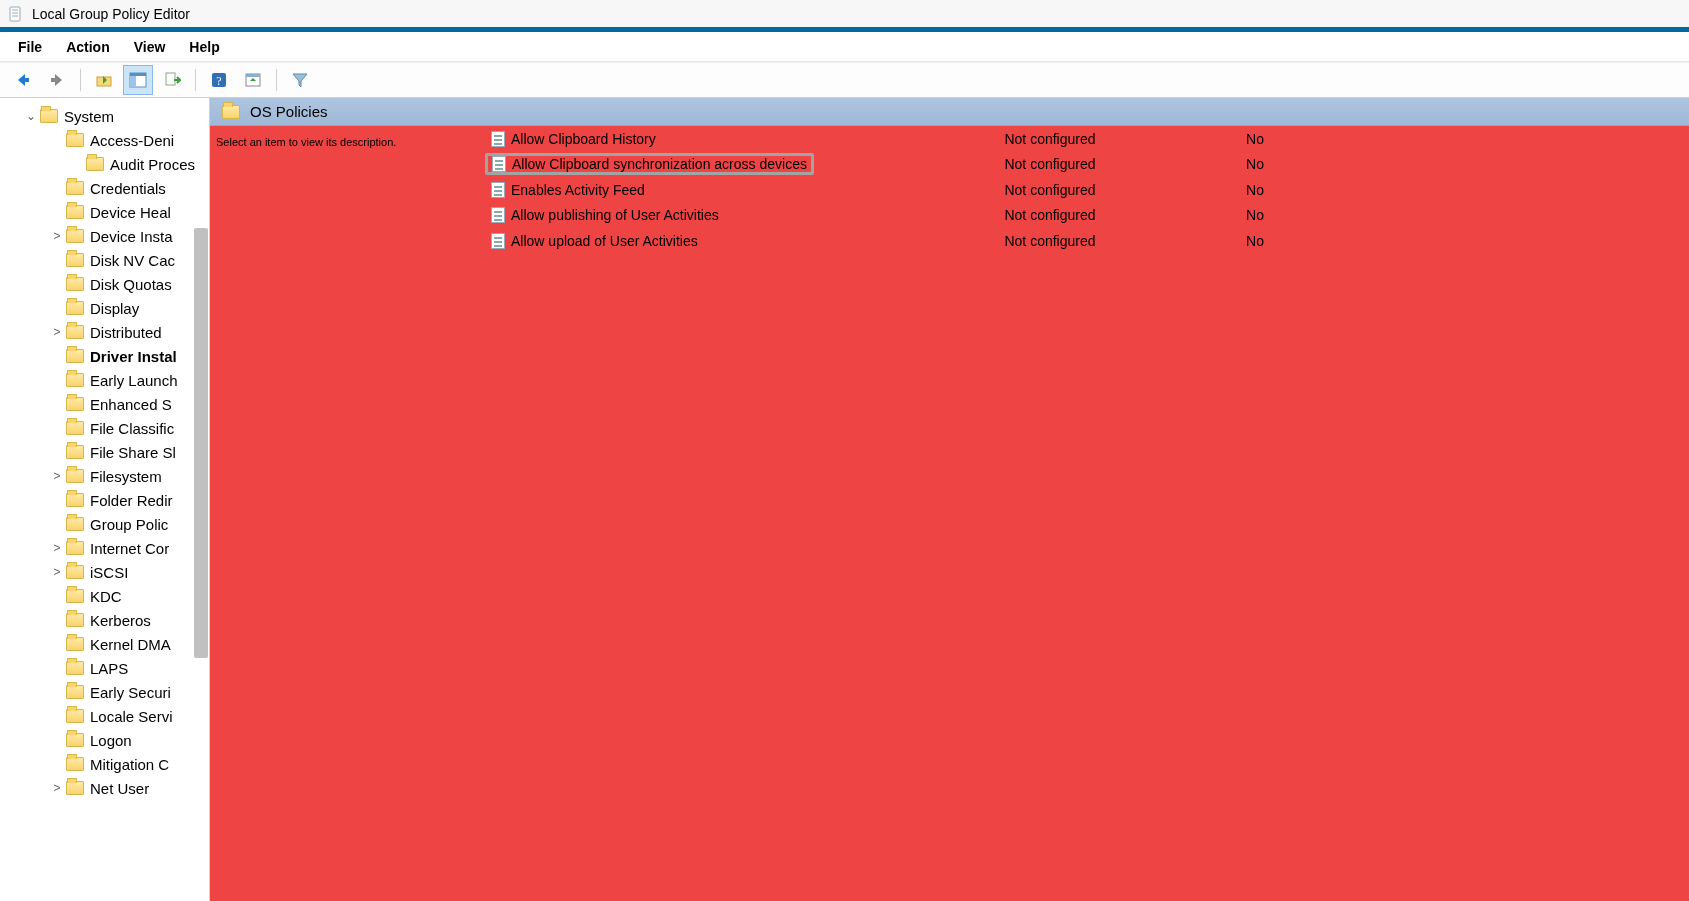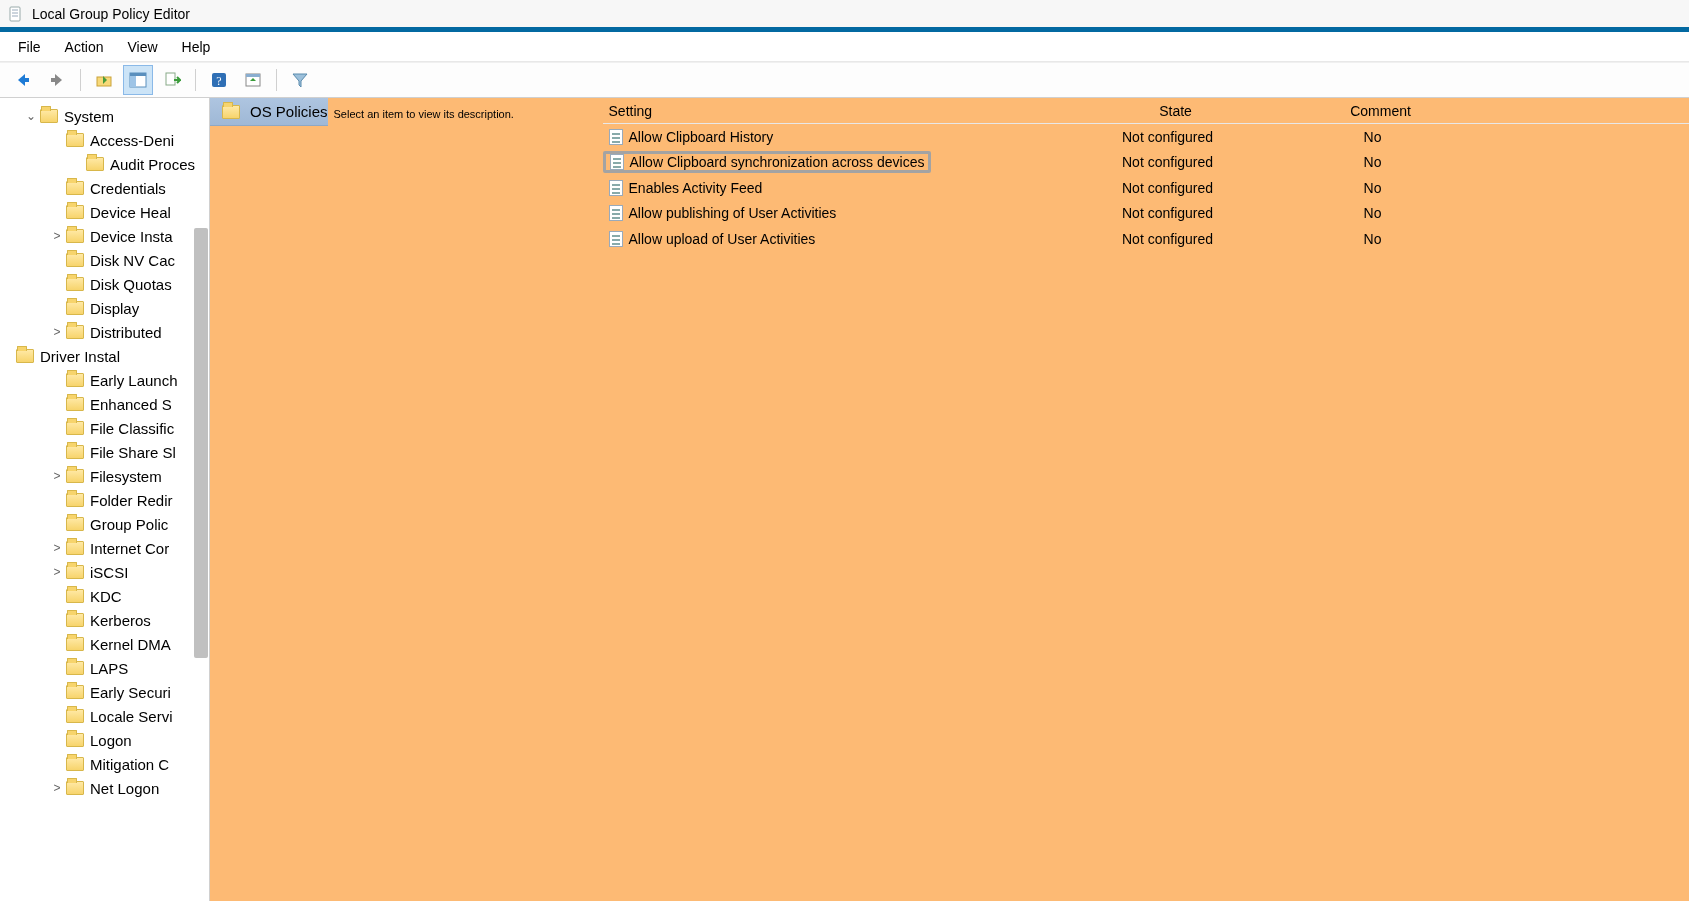--- a/index.html
+++ b/index.html
@@ -1,34 +1,34 @@
 <!DOCTYPE html>
 <html><head>
 <meta charset="utf-8">
 <style>
   * { box-sizing: border-box; margin: 0; padding: 0; }
   body { font-family: "Segoe UI", Tahoma, sans-serif; font-size: 14px; color: #000; background: #fff; width: 1689px; height: 901px; overflow: hidden; }
   .titlebar { height: 32px; display: flex; align-items: center; padding: 0 8px; border-bottom: 5px solid #0369a1; background: #f7f7f7;}
   .titlebar-icon { width: 16px; height: 16px; margin-right: 8px; }
   .menubar { height: 30px; display: flex; align-items: stretch; padding-left: 6px; border-bottom: 1px solid #e8e8e8; background: #fff;}
-  .menu-item { padding: 6px 12px; cursor: default; display:flex; align-items:center;}
+  .menu-item { padding: 6px 12px; cursor: default; display:flex; align-items:center;font-weight:bold;}
   .toolbar { height: 36px; display: flex; align-items: center; padding-left: 6px; border-top: 1px solid #f0f0f0; border-bottom: 1px solid #d0d0d0; background: #fdfdfd;}
   .tb-btn { width: 30px; height: 30px; display:flex; align-items:center; justify-content:center; margin: 0 2px; border:1px solid transparent; }
   .tb-btn.active { background:#cce4f7; border:1px solid #8ab9e8; }
   .tb-sep { width:1px; height:22px; background:#d0d0d0; margin:0 6px; }
   .main-split { display:flex; height: calc(901px - 32px - 30px - 36px); }
   .sidebar { width: 210px; border-right: 1px solid #d0d0d0; position:relative; overflow:hidden; background:#fff;}
   .scroll-thumb { position:absolute; right:1px; top:130px; width:14px; height:430px; background:#c0c0c0; border-radius:2px;}
   .tree { padding-top:6px; font-size:15px; }
   .tree-row { display:flex; align-items:center; height:24px; white-space:nowrap; overflow:hidden; cursor:default;}
   .tw { display:inline-block; width:14px; text-align:center; color:#666; font-size:12px;}
   .folder-icon { width:18px; height:14px; background:linear-gradient(#ffe9a6,#f7d46c); border:1px solid #d8b74a; border-radius:1px; margin:0 6px 0 2px; flex-shrink:0; position:relative;}
   .folder-icon::before{content:""; position:absolute; top:-4px; left:0; width:8px; height:4px; background:#f7d46c; border:1px solid #d8b74a; border-bottom:none; border-radius:1px 1px 0 0;}
   .tree-label { overflow:hidden; text-overflow:clip; white-space:nowrap; }
-  .content { flex:1; display:flex; flex-direction:row; background:#fdba74;}
+  .content { flex:1; display:flex; flex-direction:column; background:#ef4444;}
   .content-header { height:28px; background:linear-gradient(#aec5e0,#9fb8d6); display:flex; align-items:center; padding-left:10px; color:#000; border-bottom:1px solid #8ea8c5;}
   .content-header .folder-icon{ margin-right:10px; }
   .content-body { flex:1; display:flex; }
   .desc-pane { width:275px; padding:10px 10px 0 6px; font-size:11px;}
   .grid-pane { flex:1; }
   .grid-headers { display:flex; height:26px; align-items:center; border-bottom:1px solid #e8e8e8;}
   .col-setting { width:468px; padding-left:6px;}
   .col-state   { width:210px; text-align:center;}
   .col-comment { width:200px; text-align:center;}
   .grid-row { display:flex; height:25.5px; align-items:center; cursor:default;}
@@ -165,21 +165,21 @@
           <div class="tree-row" style="padding-left: 50px;">
             <span class="tw"></span>
             <span class="folder-icon"></span>
             <span class="tree-label">Display</span>
           </div>
           <div class="tree-row" style="padding-left: 50px;">
             <span class="tw">&gt;</span>
             <span class="folder-icon"></span>
             <span class="tree-label">Distributed</span>
           </div>
-          <div class="tree-row" style="">
+          <div class="tree-row" style="padding-left: 50px; font-weight: bold;">
             <span class="tw"></span>
             <span class="folder-icon"></span>
             <span class="tree-label">Driver Instal</span>
           </div>
           <div class="tree-row" style="padding-left: 50px;">
             <span class="tw"></span>
             <span class="folder-icon"></span>
             <span class="tree-label">Early Launch</span>
           </div>
           <div class="tree-row" style="padding-left: 50px;">
@@ -258,42 +258,37 @@
             <span class="tree-label">Logon</span>
           </div>
           <div class="tree-row" style="padding-left: 50px;">
             <span class="tw"></span>
             <span class="folder-icon"></span>
             <span class="tree-label">Mitigation C</span>
           </div>
           <div class="tree-row" style="padding-left: 50px;">
             <span class="tw">&gt;</span>
             <span class="folder-icon"></span>
-            <span class="tree-label">Net Logon</span>
+            <span class="tree-label">Net User</span>
           </div>
         </div>
     </div>
     <div class="scroll-thumb"></div>
   </div>
 
   <div class="content">
     <div class="content-header">
       <span class="folder-icon"></span>
       <span style="font-size:15px;">OS Policies</span>
     </div>
     <div class="content-body">
       <div class="desc-pane">
         <span>Select an item to view its description.</span>
       </div>
       <div class="grid-pane">
-        <div class="grid-headers">
-          <div class="col-setting">Setting</div>
-          <div class="col-state">State</div>
-          <div class="col-comment">Comment</div>
-        </div>
         <div id="grid-rows">
             <div class="grid-row">
               <div class="row-setting">
                 <span class="policy-icon"></span>
                 <span>Allow Clipboard History</span>
               </div>
               <div class="row-state">Not configured</div>
               <div class="row-comment">No</div>
             </div>
             <div class="grid-row">

